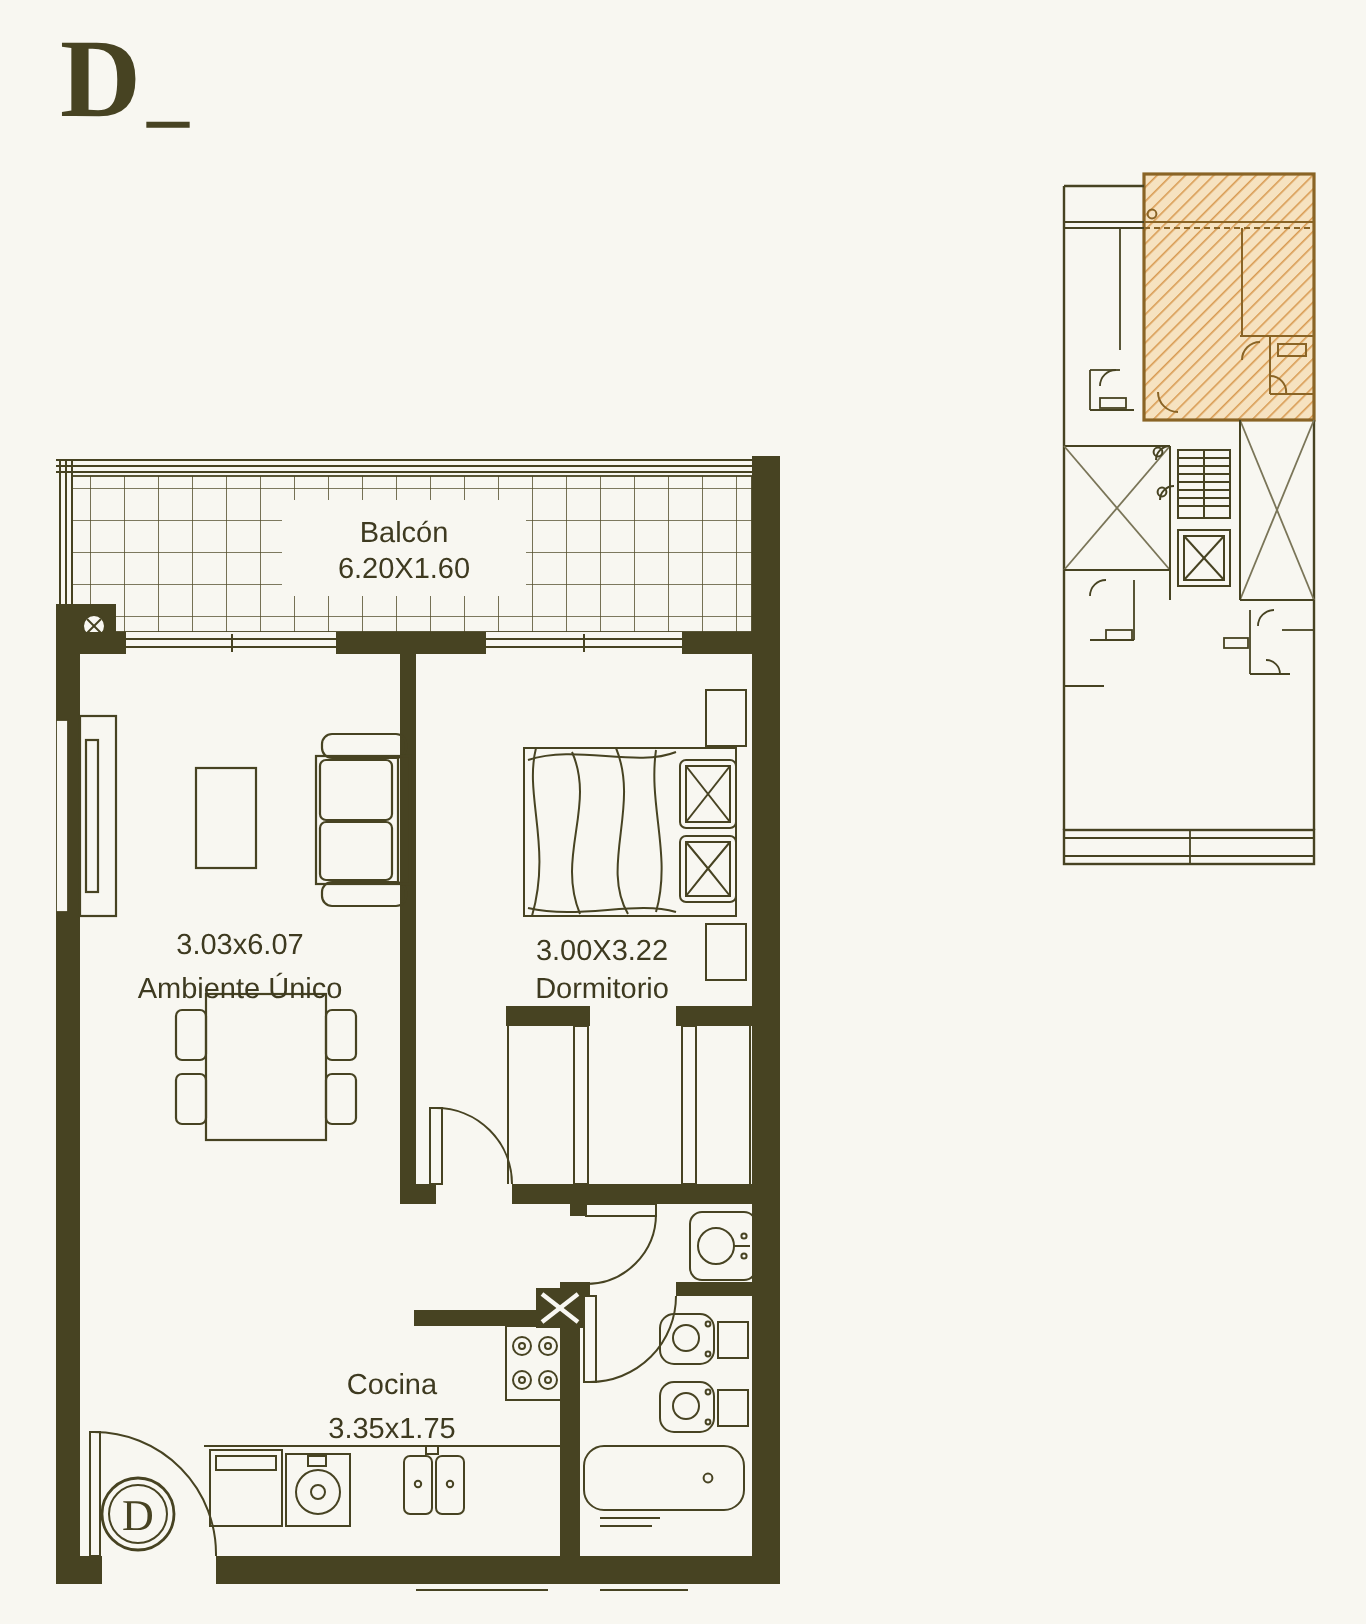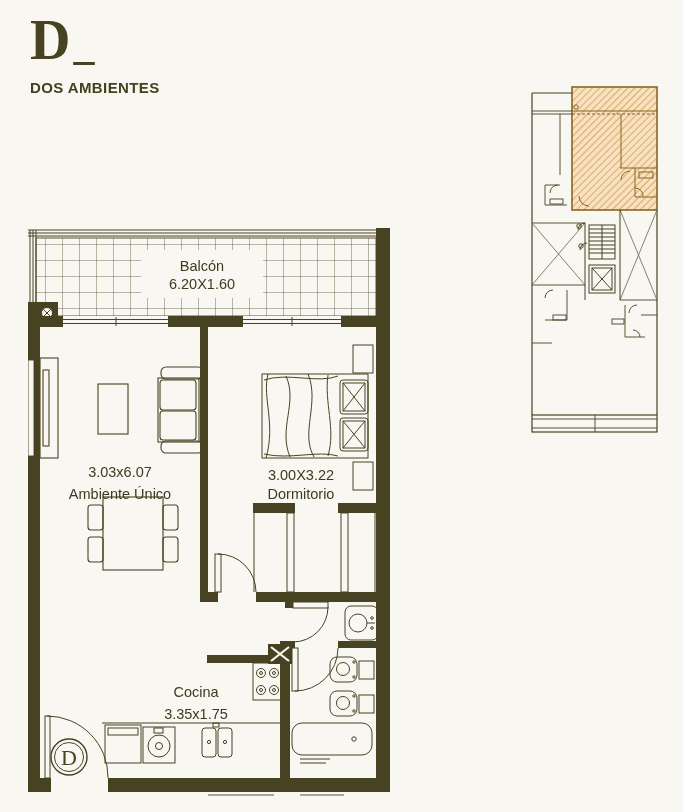--- a/index.html
+++ b/index.html
@@ -20,21 +20,20 @@
 </head>
 <body>
 
 <div class="page">
 
   <div class="brand">
     <div class="title-row">
       <span class="title-letter">D</span>
       <span class="title-underscore">_</span>
     </div>
-    <div class="type-label">DOS AMBIENTES</div>
   </div>
 
   <svg style="position:absolute;left:28px;top:228px;" width="362" height="575" viewBox="0 0 362 575">
     <defs>
       <pattern id="tiles" width="17" height="16" patternUnits="userSpaceOnUse">
         <path d="M 17 0 L 0 0 L 0 16" fill="none" stroke="#55502e" stroke-width="0.8"></path>
       </pattern>
     </defs>
 
     <g>

